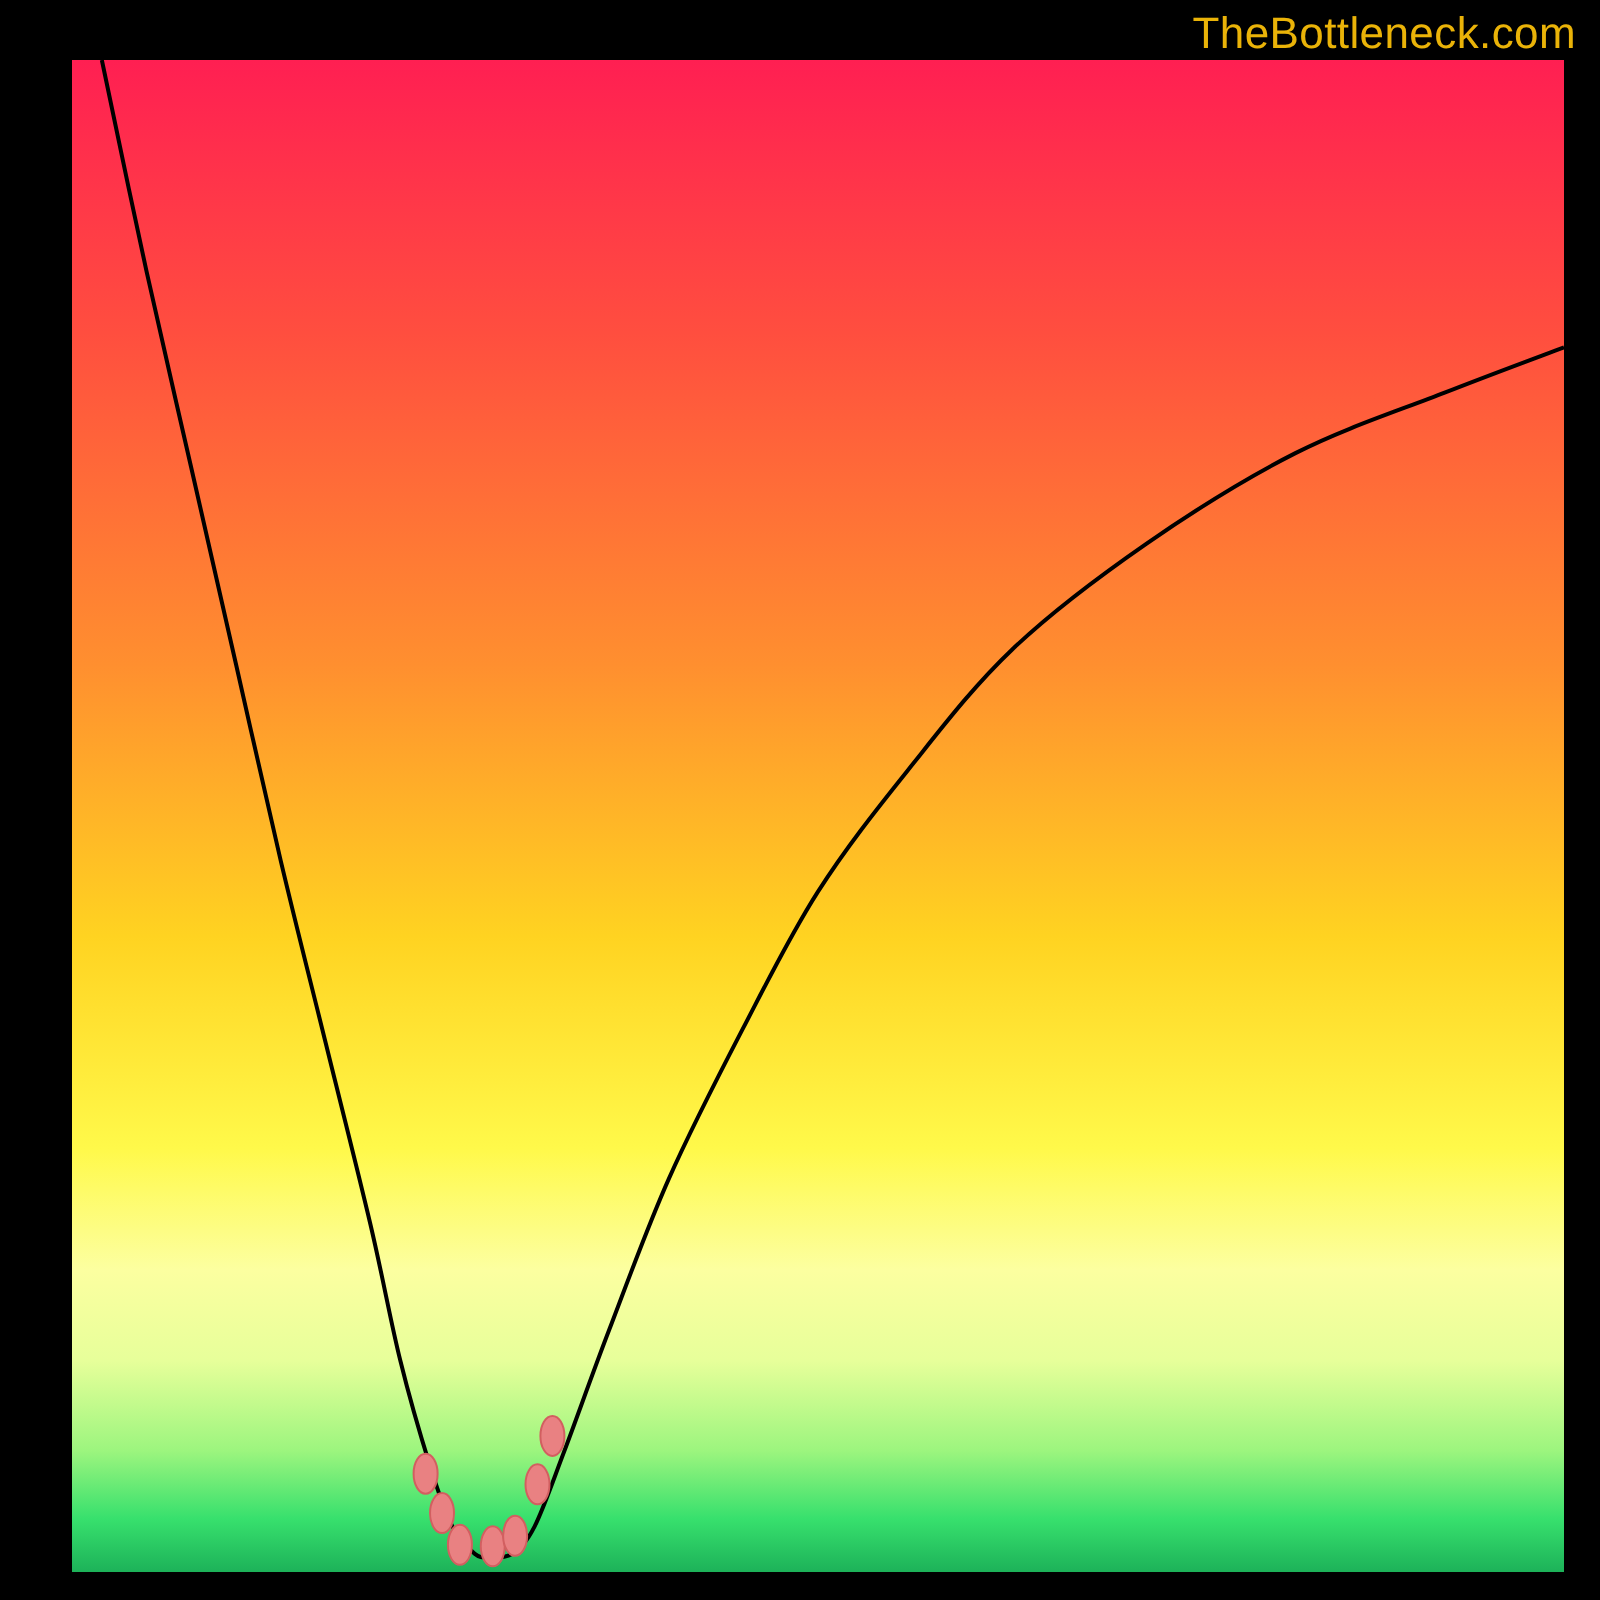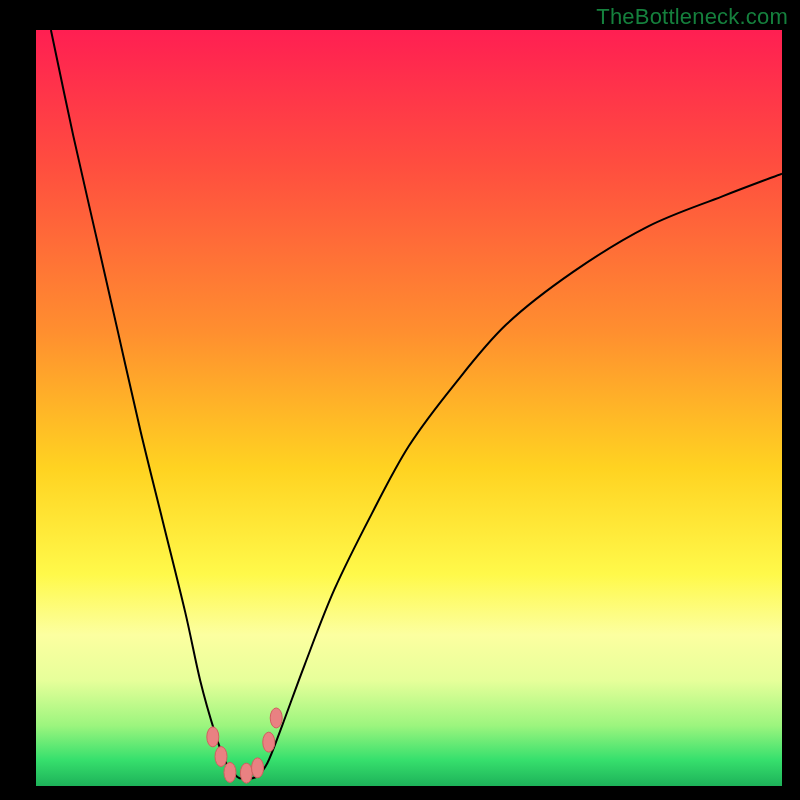--- a/index.html
+++ b/index.html
@@ -14,21 +14,21 @@
   .stage {
     position: relative;
     width: 800px;
     height: 800px;
     background: #000;
   }
   .watermark {
     position: absolute;
     top: 4px;
     right: 12px;
-    color: #15803d;
+    color: #eab308;
     font-size: 22px;
     font-weight: 500;
     letter-spacing: 0.2px;
     z-index: 10;
     user-select: none;
   }
   svg.plot {
     position: absolute;
     left: 0;
     top: 0;

